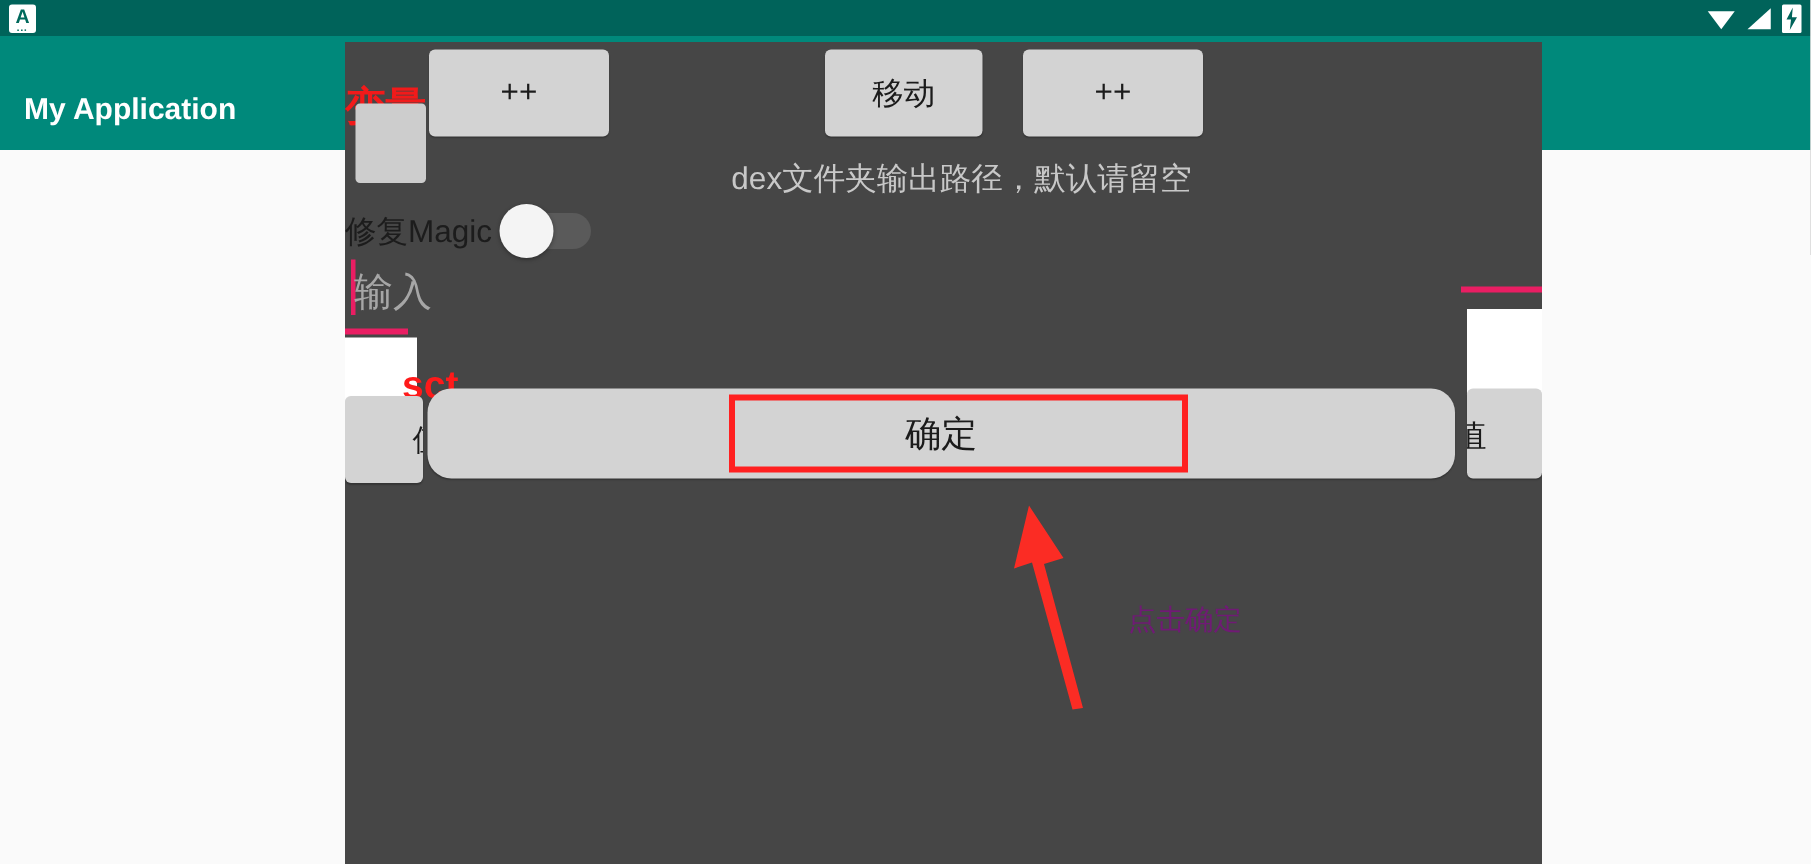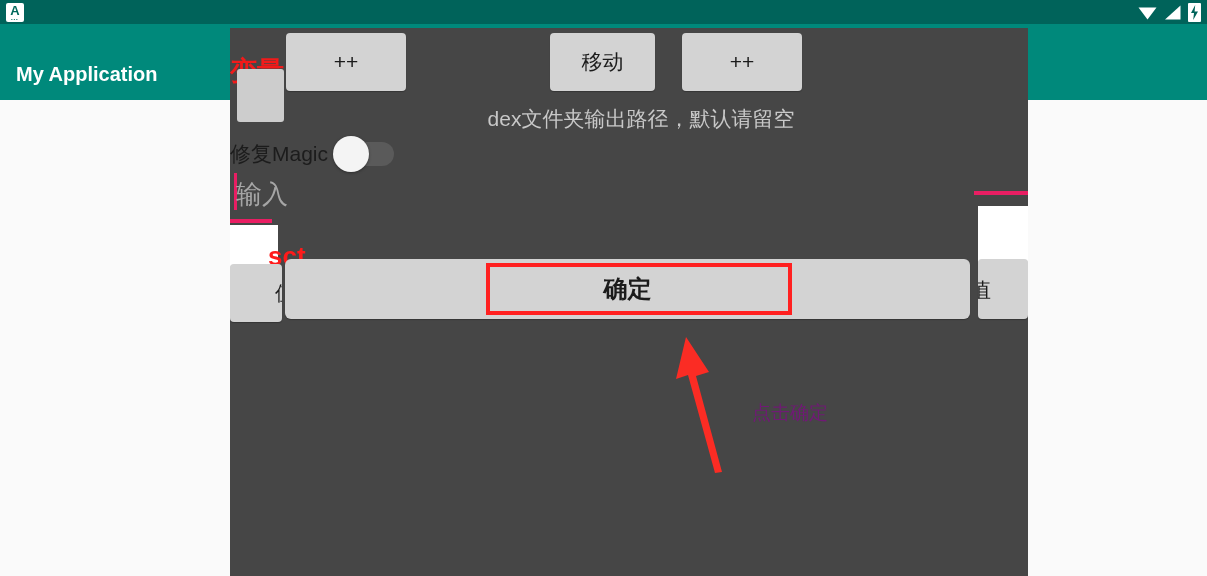--- a/index.html
+++ b/index.html
@@ -279,28 +279,27 @@
     position: absolute;
     right: -13px; top: 16px;
     font-size: 20px;
     color: #1b1b1b;
   }
   .confirm-btn {
     position: absolute;
     left: 55px; top: 231px;
     width: 685px; height: 60px;
     background: #d3d3d3;
-    border-radius: 6px;
+    border-radius: 16px;
     box-shadow: 0 1px 1px rgba(0,0,0,0.25);
     display: flex;
     align-items: center;
     justify-content: center;
     color: #1b1b1b;
     font-size: 24px;
-    font-weight: bold;
   }
   .btn-right-clip {
     position: absolute;
     left: 748px; top: 231px;
     width: 50px; height: 60px;
     background: #d3d3d3;
     border-radius: 4px;
     box-shadow: 0 1px 1px rgba(0,0,0,0.25);
     overflow: hidden;
   }

